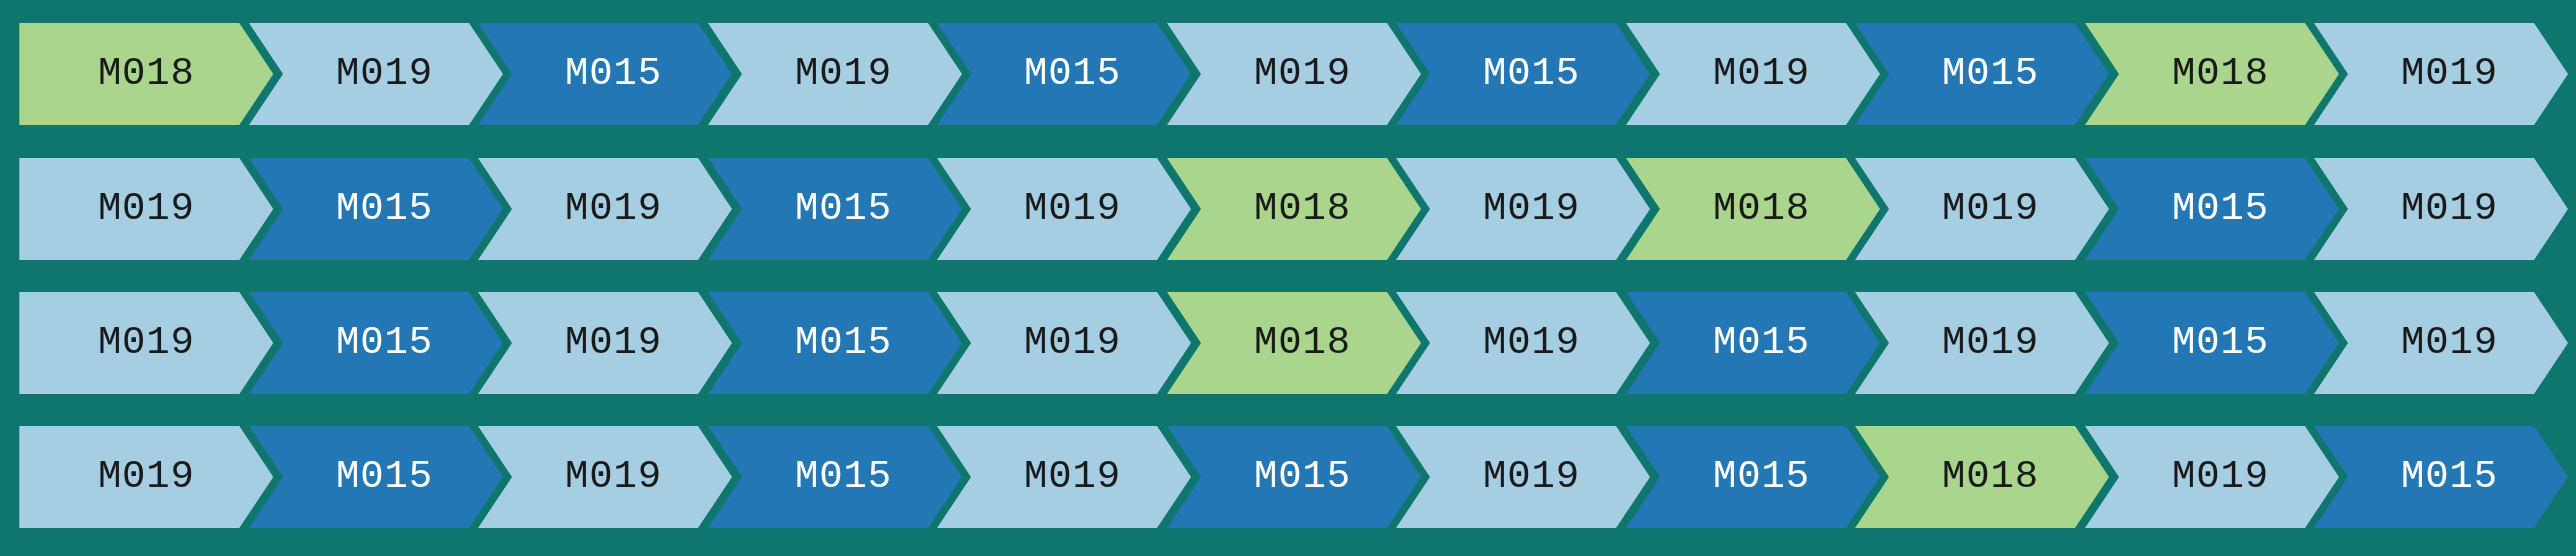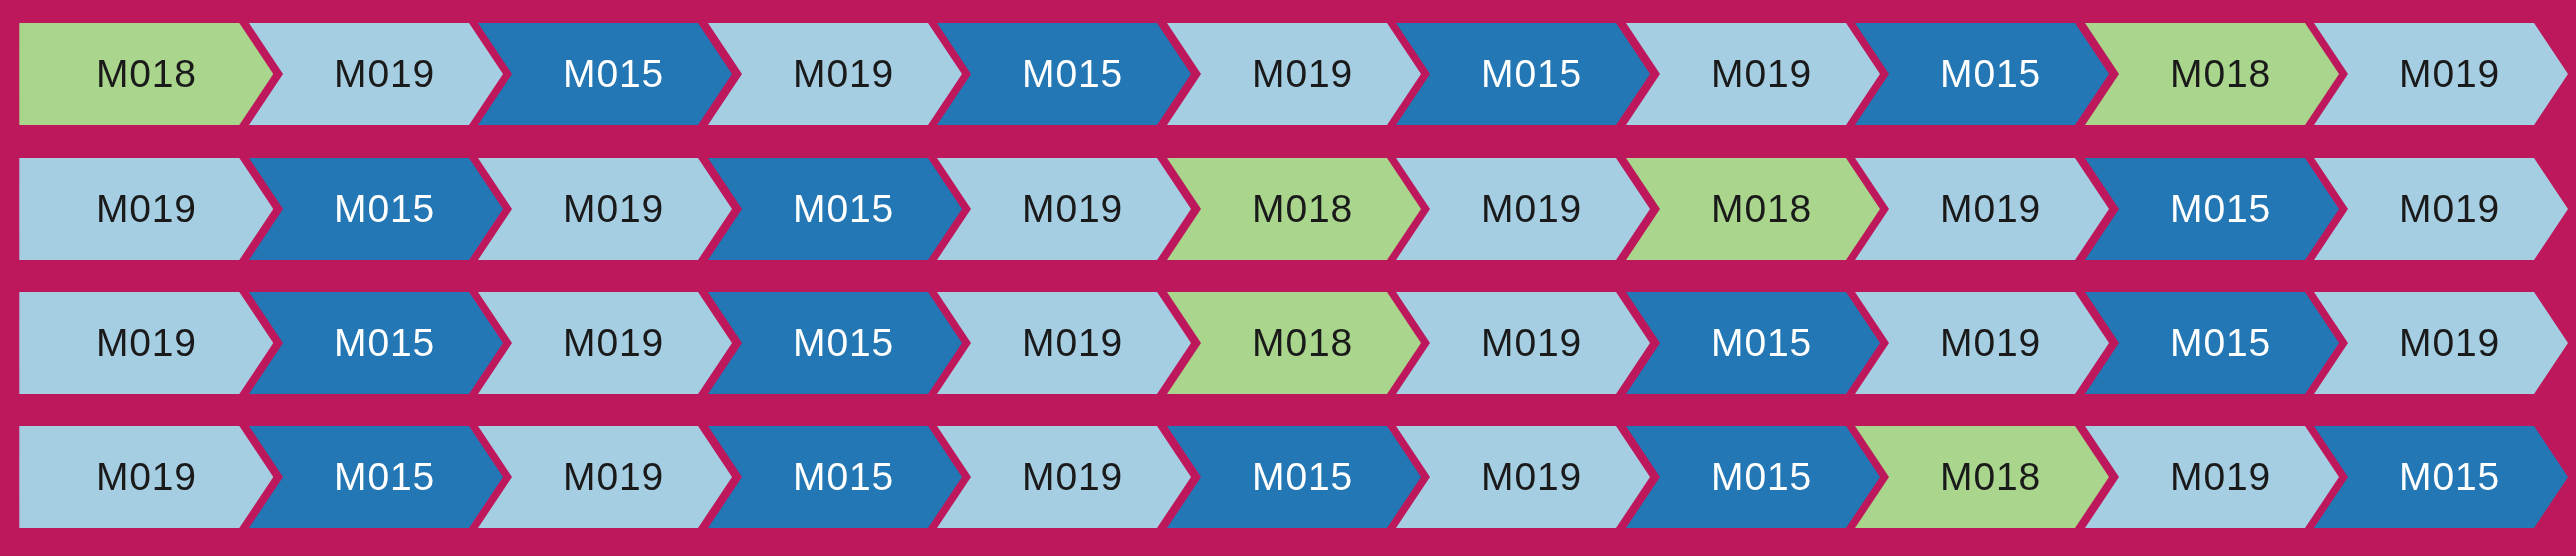--- a/index.html
+++ b/index.html
@@ -36,21 +36,21 @@
   }
   .chevron.first {
     
     clip-path: polygon(0 0, calc(100% - 34px) 0, 100% 50%, calc(100% - 34px) 100%, 0 100%);
   }
   .chevron:not(.first) .chevron-label { padding-left: 17px; }
 </style>
 </head>
 <body>
 
-<div class="canvas" style="background: #be185d;">
+<div class="canvas" style="background: #0f766e; font-family: Liberation Mono, monospace;">
     <div class="chevron-row" style="top: 23px; height: 102px;">
       <div class="chevron first" style="left: 19.3px; width: 254px; height: 102px; background: rgb(169, 213, 140); color: rgb(26, 26, 26);">
         <span class="chevron-label">M018</span>
       </div>
       <div class="chevron" style="left: 249px; width: 254px; height: 102px; background: rgb(166, 206, 227); color: rgb(26, 26, 26);">
         <span class="chevron-label">M019</span>
       </div>
       <div class="chevron" style="left: 478px; width: 254px; height: 102px; background: rgb(34, 119, 180); color: rgb(255, 255, 255);">
         <span class="chevron-label">M015</span>
       </div>

